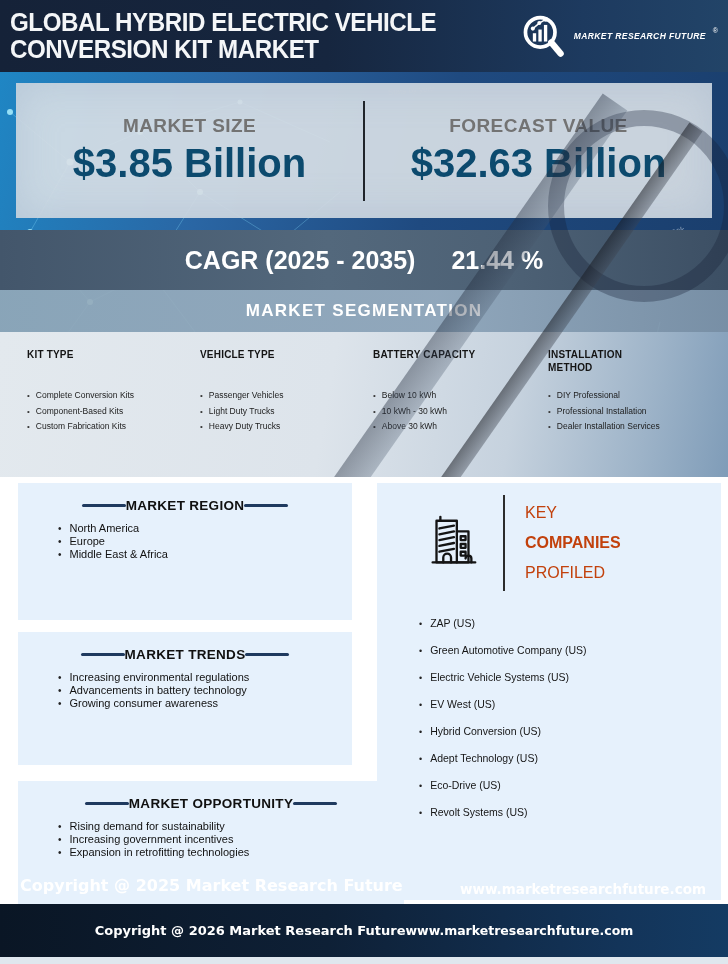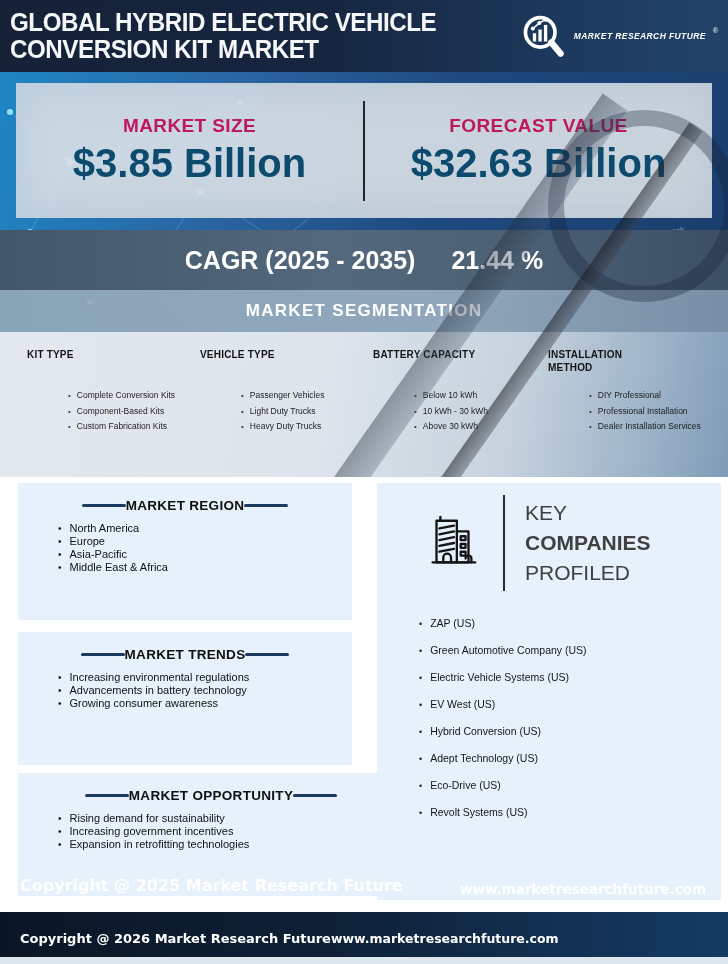--- a/index.html
+++ b/index.html
@@ -18,87 +18,87 @@
 
   
   .top-art { position:absolute; left:0; top:72px; width:728px; height:405px; overflow:hidden;
     background:linear-gradient(105deg,#1f86c4 0%,#2a66a4 28%,#1f4a80 55%,#193c69 100%); }
   .hero { position:absolute; left:0; top:0; width:728px; height:158px; }
   .net { position:absolute; left:0; top:0; width:728px; height:405px; pointer-events:none; }
   .hero-panel { position:absolute; left:16px; top:11px; width:696px; height:135px;
     background:rgba(216,223,230,0.92); display:flex; align-items:center; z-index:2;
     box-shadow:inset 0 0 40px rgba(150,170,195,0.35); }
   .hero-cell { flex:1; display:flex; flex-direction:column; align-items:center; justify-content:center; gap:4px; }
-  .hero-label { font-size:19px; font-weight:bold; color:#be185d; letter-spacing:0.4px; }
+  .hero-label { font-size:19px; font-weight:bold; color:#737373; letter-spacing:0.4px; }
   .hero-value { font-size:40px; font-weight:bold; color:#0c4a6e; }
   .hero-divider { width:2px; height:100px; background:#20242a; }
 
   .cagr { position:absolute; left:0; top:158px; width:728px; height:60px;
     background:linear-gradient(90deg,#43566b 0%,#53687c 45%,#4d6175 70%,#3c4f64 100%);
     display:flex; align-items:center; justify-content:center; gap:36px; z-index:2; }
   .cagr-label,.cagr-value { color:#ffffff; font-weight:bold; font-size:25px; }
 
   .seg-title-band { position:absolute; left:0; top:218px; width:728px; height:42px;
     background:linear-gradient(90deg,rgba(146,168,184,0.92),rgba(160,180,196,0.88) 60%,rgba(130,152,172,0.9));
     display:flex; align-items:center; justify-content:center; z-index:2; }
   .seg-title { color:#ffffff; font-weight:bold; font-size:17px; letter-spacing:1.3px; }
 
   .seg-body { position:absolute; left:0; top:260px; width:728px; height:145px;
     background:linear-gradient(100deg,#e3e9ee 0%,#dde4eb 45%,#c6d2de 70%,#9db3c8 88%,#7f9cb8 100%);
     display:grid; grid-template-columns:173px 173px 175px 1fr; padding:16px 8px 0 27px; z-index:2; }
   .seg-col h3 { font-size:10px; font-weight:bold; color:#141414; line-height:13px;
     max-width:112px; height:40px; letter-spacing:0.2px; }
   .slist { list-style:none; }
-  .slist li { font-size:8.5px; color:#1c1c1c; line-height:15.5px; white-space:nowrap;margin-left:41px; }
+  .slist li { font-size:8.5px; color:#1c1c1c; line-height:15.5px; white-space:nowrap; }
   .slist .b { color:#3a3a3a; margin-right:6px; font-size:8px; }
 
   
   .lens-ring { position:absolute; left:548px; top:38px; width:192px; height:192px; border-radius:50%;
     border:16px solid rgba(22,32,52,0.32); z-index:3; pointer-events:none; }
   .stripe { position:absolute; z-index:3; pointer-events:none; transform-origin:top center; }
   .stripe.handle { left:600px; top:30px; width:30px; height:500px;
     background:linear-gradient(90deg,rgba(35,45,62,0.42),rgba(70,85,105,0.30)); transform:rotate(35deg); }
   .stripe.pencil { left:688px; top:55px; width:16px; height:500px;
     background:linear-gradient(90deg,rgba(25,28,35,0.55),rgba(60,66,78,0.4)); transform:rotate(35deg); }
   .photo-label { position:absolute; color:rgba(90,105,125,0.55); font-size:8px; z-index:2; white-space:nowrap; }
   .photo-label.pl1 { left:388px; top:14px; transform:rotate(-5deg); }
   .photo-label.pl2 { left:596px; top:160px; transform:rotate(-9deg); color:rgba(235,242,248,0.55); }
 
   
   .lower { position:absolute; left:0; top:477px; width:728px; height:428px; background:#ffffff; }
   .panel { position:absolute; background:#e6f1fc; }
   .p-region { left:18px; top:6px; width:334px; height:137px; }
   .p-trends { left:18px; top:155px; width:334px; height:133px; }
-  .p-opp { left:18px; top:296px; width:386px; height:123px; }
+  .p-opp { left:18px; top:304px; width:386px; height:123px; }
   .p-comp { left:377px; top:6px; width:344px; height:417px; }
 
   .sec-head { display:flex; align-items:center; justify-content:center; padding-top:15px; }
   .dash { width:44px; height:3.5px; background:#1f3a5f; border-radius:2px; }
   .sec-title { font-size:13.5px; font-weight:bold; color:#101010; letter-spacing:0.3px; white-space:nowrap; }
   .blist { list-style:none; margin:9px 0 0 40px; }
   .blist li { font-size:11px; color:#111111; line-height:13px; }
   .blist .b { margin-right:8px; color:#222; font-size:10px; }
 
   .comp-head { display:flex; align-items:center; gap:20px; padding:12px 0 0 44px; }
   .bld-icon { width:62px; height:64px; }
   .comp-divider { width:2px; height:96px; background:#2c2c2c; }
-  .comp-title { font-size:21px; line-height:30px; color:#404040; }
+  .comp-title { font-size:16px; line-height:30px; color:#c2410c; }
   .comp-title .bold { font-weight:bold; }
   .clist { list-style:none; margin:26px 0 0 42px; }
   .clist li { font-size:10.5px; color:#151515; height:27px; }
   .clist .b { margin-right:8px; color:#222; font-size:9px; }
 
   .watermark { position:absolute; color:#ffffff; font-family:"DejaVu Sans", sans-serif; font-weight:bold; z-index:4; white-space:nowrap; }
   .wm-left { left:20px; top:399px; font-size:16.5px; transform:scaleX(0.97); transform-origin:left; }
   .wm-right { right:22px; top:404px; font-size:13.5px; }
 
   
   .footer { position:absolute; left:0; top:904px; width:728px; height:53px;
     background:linear-gradient(90deg,#0a1625 0%,#0e2036 45%,#133459 85%,#143b63 100%);
-    display:flex; align-items:center; justify-content:flex-start; padding:0 20px; z-index:6;margin-top:8px; }
+    display:flex; align-items:center; justify-content:center; padding:0 20px; z-index:6; }
   .footer span { color:#ffffff; font-family:"DejaVu Sans", sans-serif; font-weight:bold; font-size:13px; }
   .footer .url { font-size:12.5px; }
   .bottom-strip { position:absolute; left:0; top:957px; width:728px; height:7px; background:#dfe7ee; z-index:6; }
 </style>
 </head>
 <body>
 
 <div class="page">
 
   <div class="header">
@@ -226,21 +226,20 @@
     <div class="panel p-region">
       <div class="sec-head">
         <span class="dash"></span>
         <span class="sec-title">MARKET REGION</span>
         <span class="dash"></span>
       </div>
       <ul class="blist">
 
       <li><span class="b">•</span><span>North America</span></li>
           <li><span class="b">•</span><span>Europe</span></li>
-          <li><span class="b">•</span><span>Asia-Pacific</span></li>
           <li><span class="b">•</span><span>Middle East &amp; Africa</span></li>
         </ul>
     </div>
 
     <div class="panel p-trends">
       <div class="sec-head">
         <span class="dash"></span>
         <span class="sec-title">MARKET TRENDS</span>
         <span class="dash"></span>
       </div>

